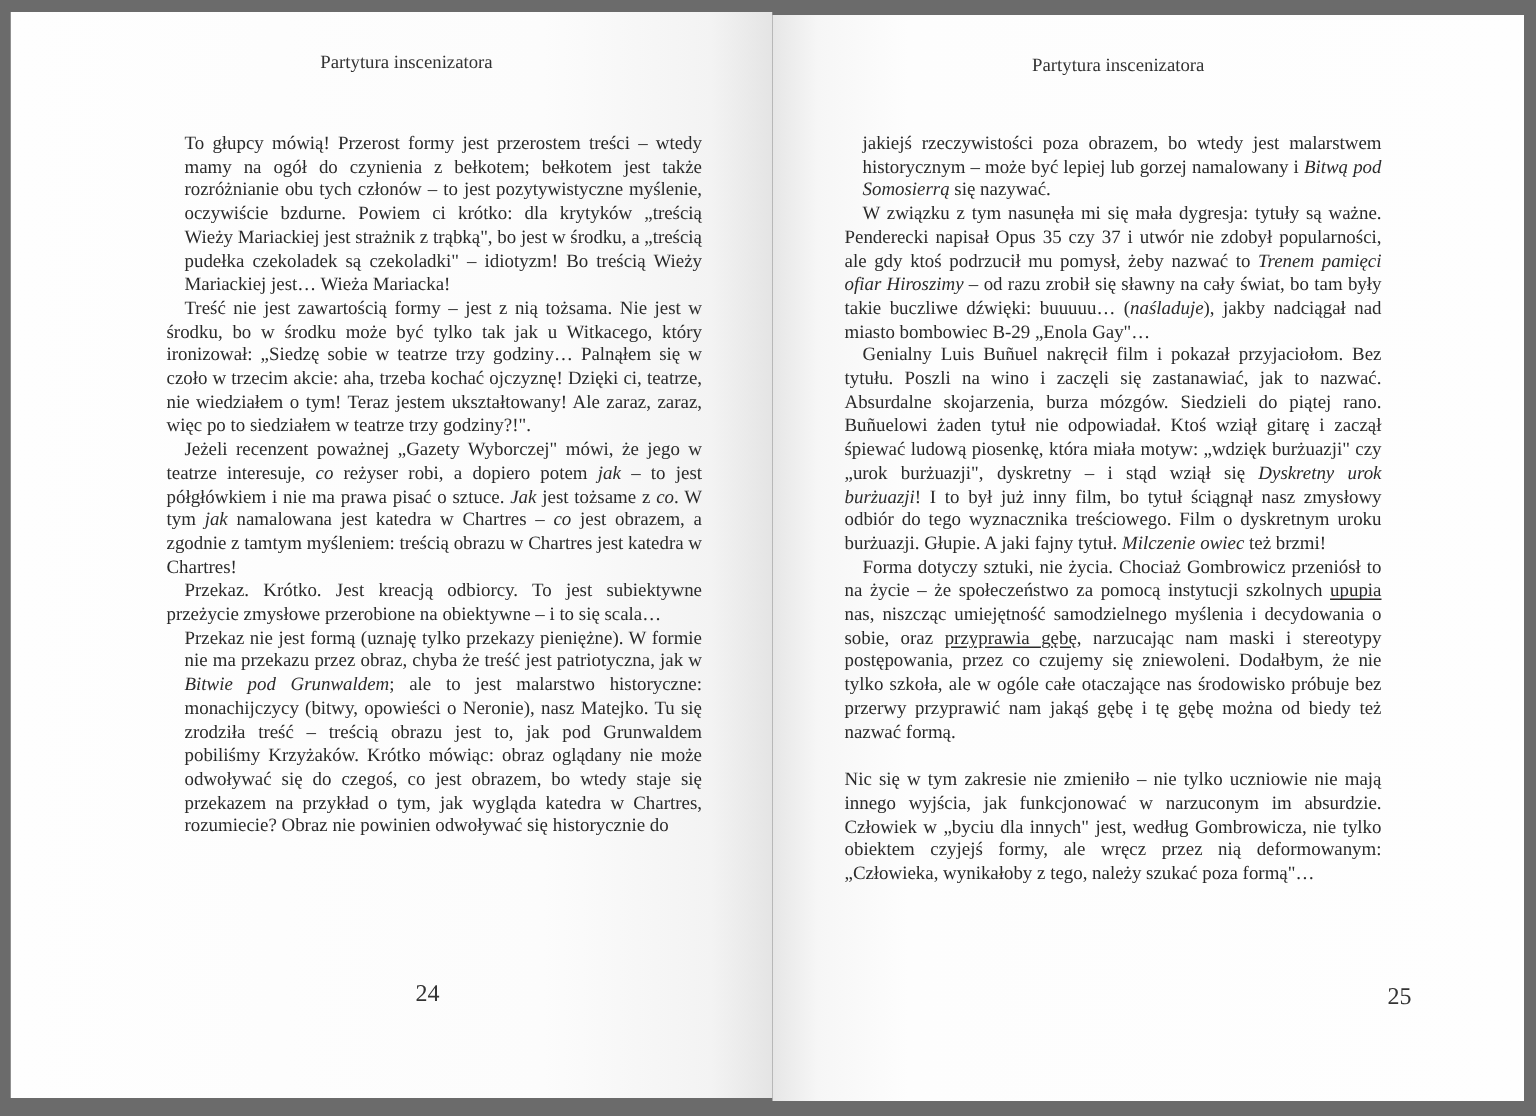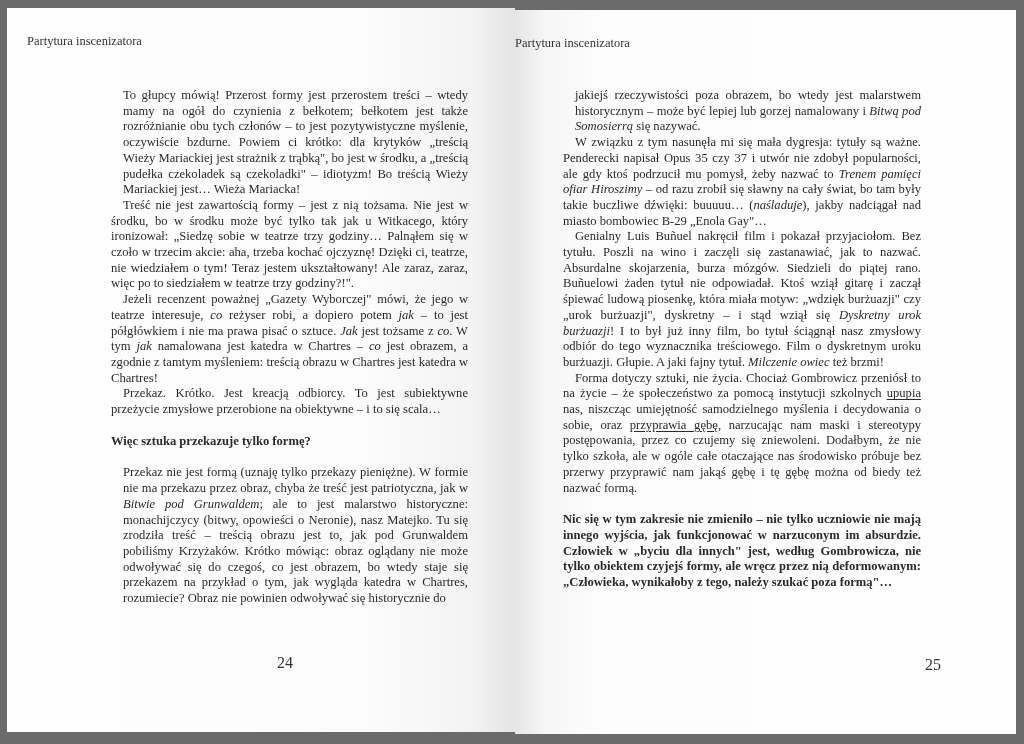--- a/index.html
+++ b/index.html
@@ -42,21 +42,21 @@
       width: 501px;
       top: 4px;
       height: 724px;
       background: linear-gradient(to right, #e6e6e6 0%, #f6f6f6 6%, #fdfdfd 18%, #fefefe 100%);
     }
     .running-head {
       position: absolute;
       top: 26px;
       left: 0;
       right: 0;
-      text-align: left;
+      text-align: center;
       font-size: 12.5px;
       color: #333;
     }
     .page-left .running-head { left: 20px; }
     .page-right .running-head { right: 40px; }
     .text-block {
       position: absolute;
       font-size: 12.6px;
       line-height: 15.7px;
       text-align: justify;
@@ -79,21 +79,21 @@
     .para.no-indent {
       text-indent: 0;
       margin-left: 12px;
     }
     .heading {
       font-weight: bold;
       margin: 16px 0 16px 0;
       text-indent: 0;
     }
     .bold-block {
-      font-weight: bold;
+      font-weight: normal;
       margin-top: 16px;
       text-indent: 0;
       text-align-last: left;
     }
     .folio {
       position: absolute;
       top: 646px;
       font-size: 16px;
       color: #333;
     }
@@ -109,21 +109,20 @@
 
   <div class="page page-left">
     <div class="running-head">Partytura inscenizatora</div>
 
     <div class="text-block">
       <p class="para no-indent">To głupcy mówią! Przerost formy jest przerostem treści – wtedy mamy na ogół do czynienia z bełkotem; bełkotem jest także rozróżnianie obu tych członów – to jest pozytywistyczne myślenie, oczywiście bzdurne. Powiem ci krótko: dla krytyków „treścią Wieży Mariackiej jest strażnik z trąbką", bo jest w środku, a „treścią pudełka czekoladek są czekoladki" – idiotyzm! Bo treścią Wieży Mariackiej jest… Wieża Mariacka!</p>
       <p class="para">Treść nie jest zawartością formy – jest z nią tożsama. Nie jest w środku, bo w środku może być tylko tak jak u Witkacego, który ironizował: „Siedzę sobie w teatrze trzy godziny… Palnąłem się w czoło w trzecim akcie: aha, trzeba kochać ojczyznę! Dzięki ci, teatrze, nie wiedziałem o tym! Teraz jestem ukształtowany! Ale zaraz, zaraz, więc po to siedziałem w teatrze trzy godziny?!".</p>
       <p class="para"><span>Jeżeli recenzent poważnej „Gazety Wyborczej" mówi, że jego w teatrze interesuje, </span><em>co</em><span> reżyser robi, a dopiero potem </span><em>jak</em><span> – to jest półgłówkiem i nie ma prawa pisać o sztuce. </span><em>Jak</em><span> jest tożsame z </span><em>co</em><span>. W tym </span><em>jak</em><span> namalowana jest katedra w Chartres – </span><em>co</em><span> jest obrazem, a zgodnie z tamtym myśleniem: treścią obrazu w Chartres jest katedra w Chartres!</span></p>
       <p class="para">Przekaz. Krótko. Jest kreacją odbiorcy. To jest subiektywne przeżycie zmysłowe przerobione na obiektywne – i to się scala…</p>
 
-      <p class="heading">Więc sztuka przekazuje tylko formę?</p>
 
       <p class="para no-indent"><span>Przekaz nie jest formą (uznaję tylko przekazy pieniężne). W formie nie ma przekazu przez obraz, chyba że treść jest patriotyczna, jak w </span><em>Bitwie pod Grunwaldem</em><span>; ale to jest malarstwo historyczne: monachijczycy (bitwy, opowieści o Neronie), nasz Matejko. Tu się zrodziła treść – treścią obrazu jest to, jak pod Grunwaldem pobiliśmy Krzyżaków. Krótko mówiąc: obraz oglądany nie może odwoływać się do czegoś, co jest obrazem, bo wtedy staje się przekazem na przykład o tym, jak wygląda katedra w Chartres, rozumiecie? Obraz nie powinien odwoływać się historycznie do</span></p>
     </div>
 
     <div class="folio">24</div>
   </div>
 
   <div class="page page-right">
     <div class="running-head">Partytura inscenizatora</div>
 

